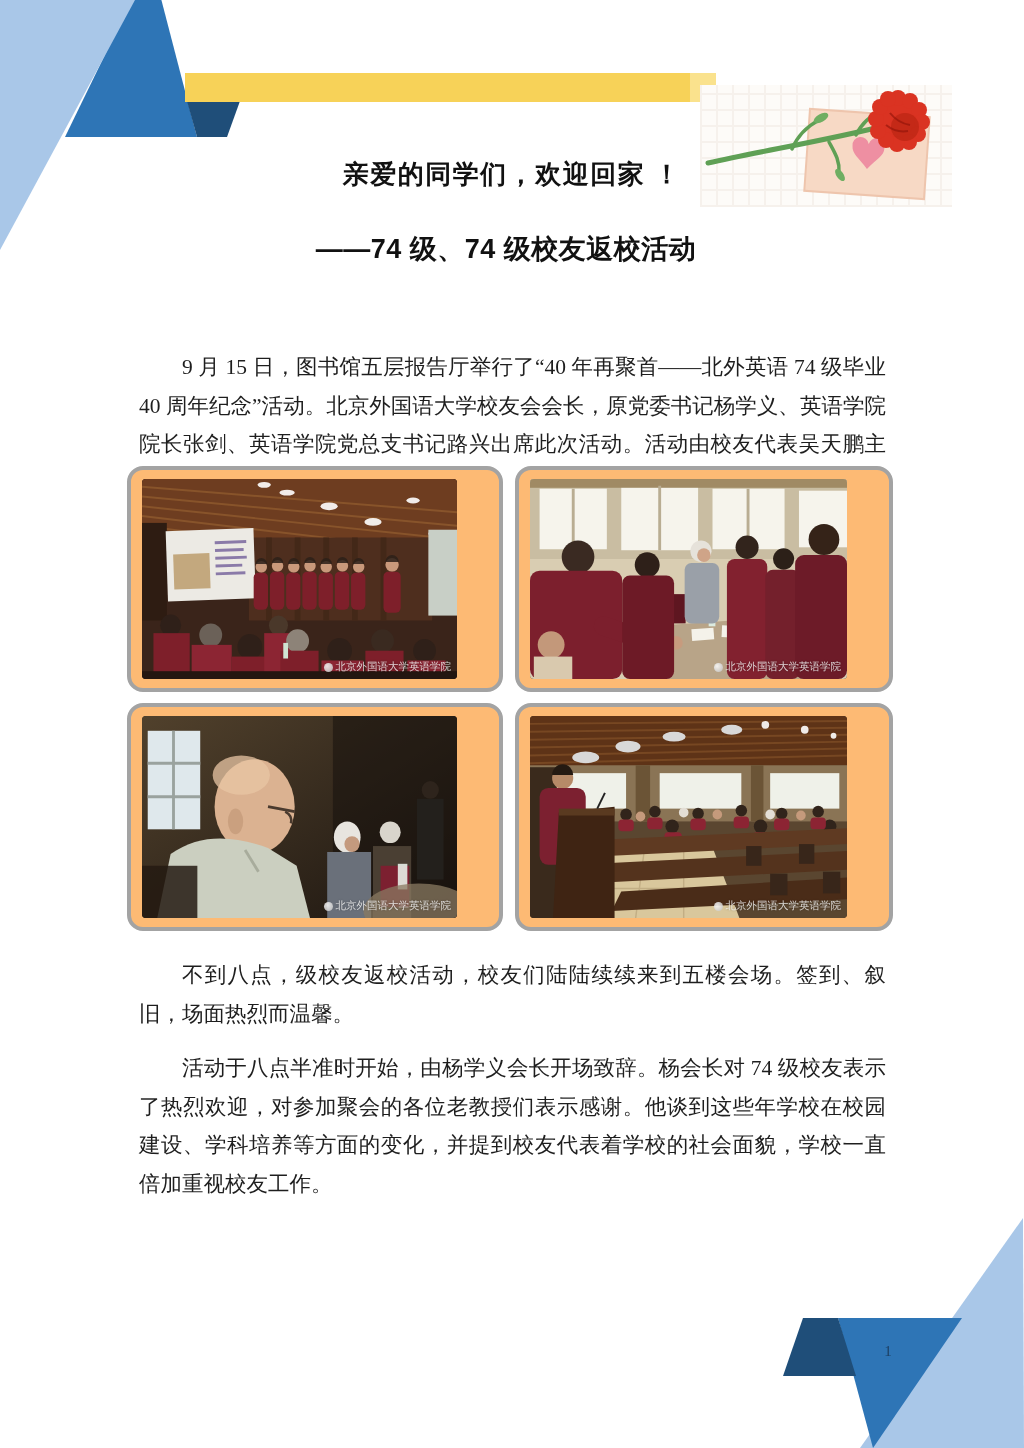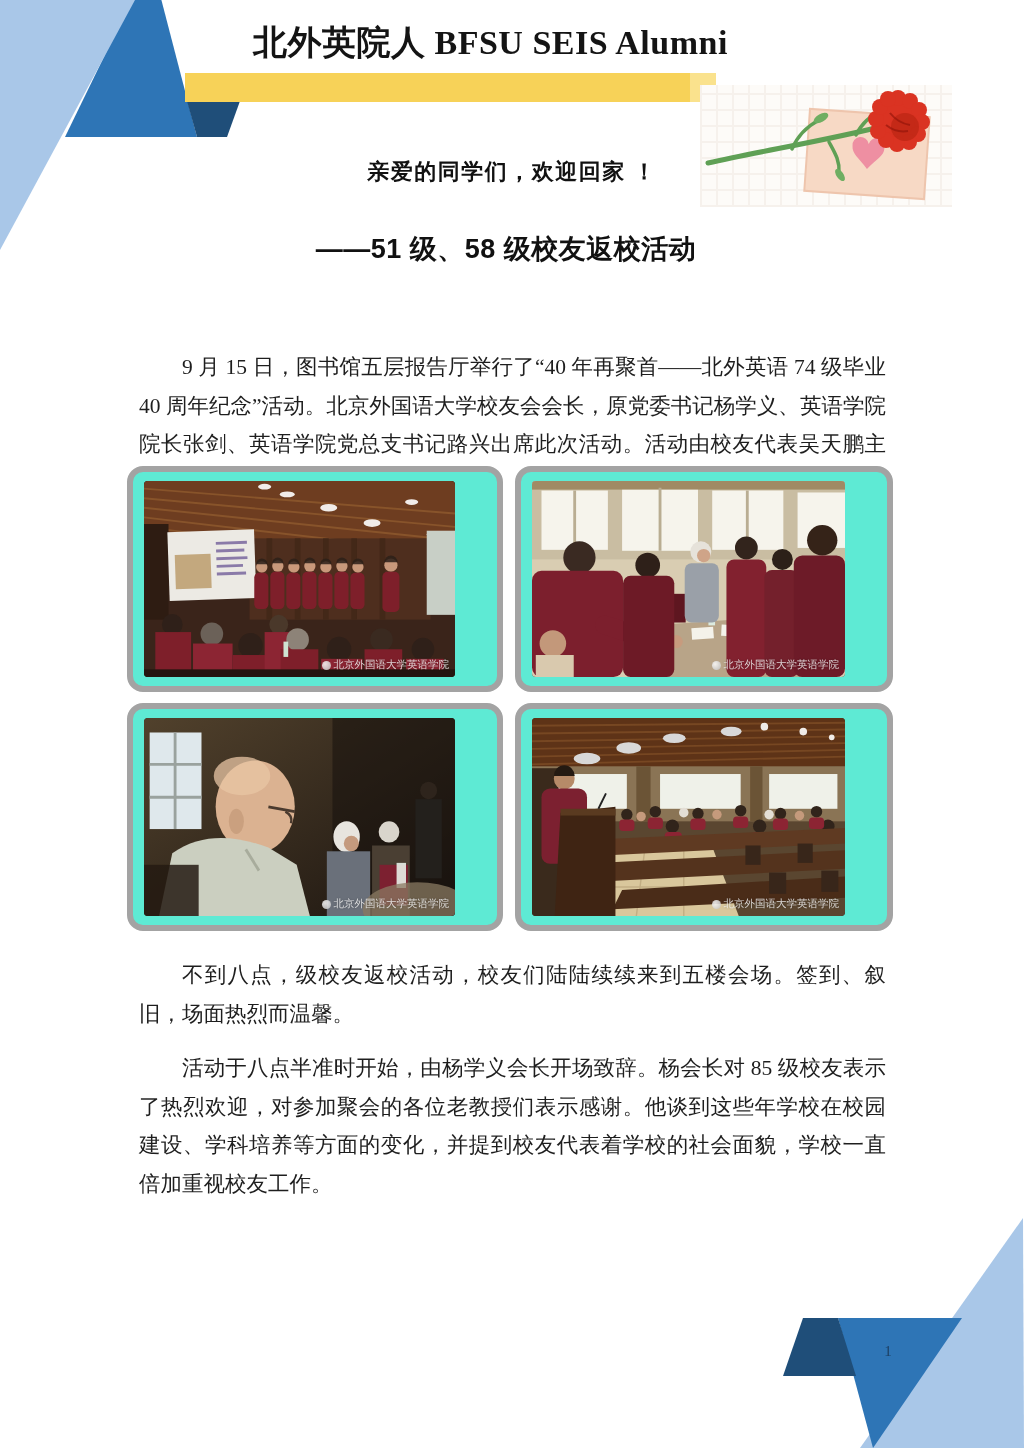--- a/index.html
+++ b/index.html
@@ -19,42 +19,42 @@
   }
   .flower-box{
     position:absolute;left:700px;top:85px;width:252px;height:122px;
     background-color:#fdfbf8;
     background-image:repeating-linear-gradient(0deg,#f6f1ec 0 2px,transparent 2px 16px),
                      repeating-linear-gradient(90deg,#f6f1ec 0 2px,transparent 2px 16px);
   }
   .h-welcome{
     position:absolute;left:0;top:157px;width:1024px;text-align:center;
     font-family:"Liberation Sans","DejaVu Sans",sans-serif;
-    font-size:22px;font-weight:bold;letter-spacing:1.5px;color:#111;
+    font-size:26px;font-weight:bold;letter-spacing:1.5px;color:#111;
   }
   .h-subtitle{
     position:absolute;left:0;top:231px;width:1012px;text-align:center;
     font-family:"Liberation Sans","DejaVu Sans",sans-serif;
     font-size:27px;font-weight:bold;letter-spacing:.5px;color:#111;
   }
   .body-block{position:absolute;left:123px;width:779px;}
   #para-block-1{top:332px;}
   #para-block-2{top:940px;}
   .body-block p{
     margin:16px;font-size:21.5px;line-height:38.5px;
     text-align:justify;text-indent:2em;color:#1e1e1e;
   }
   .body-block p + p{margin-top:5px;}
   .photo-grid{
     position:absolute;left:127px;top:466px;
     display:grid;grid-template-columns:376px 378px;grid-template-rows:226px 228px;
     column-gap:12px;row-gap:11px;
   }
   .photo-card{
-    background:#5eead4;border:6px solid #a3a3a3;border-radius:16px;
+    background:#fdba74;border:4px solid #a3a3a3;border-radius:16px;
     padding:9px 42px 9px 11px;box-sizing:border-box;
   }
   .photo-frame{
     position:relative;width:100%;height:100%;border-radius:4px;overflow:hidden;background:#3a2a1e;
   }
   .photo-frame svg{width:100%;height:100%;display:block;}
   .watermark{
     position:absolute;right:6px;bottom:5px;display:flex;align-items:center;gap:3px;
     color:rgba(255,255,255,.8);font-size:10.5px;font-family:"Liberation Sans",sans-serif;
     text-shadow:0 0 2px rgba(0,0,0,.35);white-space:nowrap;
@@ -75,21 +75,20 @@
 
   <svg id="deco-top-left" class="deco" width="250" height="260" viewBox="0 0 250 260">
     <polygon points="151,-40 65,137 197,137" fill="#2e75b6"></polygon>
     <polygon points="187,101 240,101 227,137 197,137" fill="#1f4e79"></polygon>
     <polygon points="0,0 135,0 0,250" fill="#a9c7e8"></polygon>
   </svg>
 
   <div class="yellow-bar"></div>
   <div class="yellow-bar-tip"></div>
 
-  <div class="masthead">北外英院人 BFSU SEIS Alumni</div>
 
   <div class="flower-box">
     <svg width="252" height="122" viewBox="0 0 252 122">
       <g transform="rotate(4 167 69)">
         <rect x="107" y="28" width="120" height="82" fill="#f7d9c5" stroke="#eec5ad" stroke-width="2"></rect>
         <path d="M168,84 C159,73 152,70 152,62 a8,8 0 0 1 16,-3 a8,8 0 0 1 16,3 c0,8 -7,11 -16,22 z" fill="#ee8fa2"></path>
       </g>
       <g fill="none" stroke="#5fa055" stroke-linecap="round">
         <path d="M8,78 C60,66 125,56 188,40" stroke-width="5"></path>
         <path d="M92,64 C97,52 106,42 119,35" stroke-width="3.5"></path>
@@ -117,21 +116,21 @@
             <circle cx="180" cy="22" r="8"></circle>
             <circle cx="188" cy="14" r="8"></circle>
         </g>
         <circle cx="205" cy="42" r="14" fill="#b3200f" opacity=".55"></circle>
         <path d="M190,28 q8,10 20,12 M186,40 q10,8 22,6" stroke="#8e1208" stroke-width="2" fill="none" opacity=".6"></path>
       </g>
     </svg>
   </div>
 
   <div class="h-welcome">亲爱的同学们，欢迎回家 ！</div>
-  <div class="h-subtitle">——51 级、58 级校友返校活动</div>
+  <div class="h-subtitle">——74 级、74 级校友返校活动</div>
 
   <div class="body-block" id="para-block-1">
     <p>9 月 15 日，图书馆五层报告厅举行了“40 年再聚首——北外英语 74 级毕业 40 周年纪念”活动。北京外国语大学校友会会长，原党委书记杨学义、英语学院院长张剑、英语学院党总支书记路兴出席此次活动。活动由校友代表吴天鹏主持。</p>
   </div>
 
   <div class="photo-grid">
 
     <div class="photo-card">
       <div class="photo-frame">
         <svg viewBox="0 0 330 205" preserveAspectRatio="none">
@@ -433,21 +432,21 @@
             <i class="wm-dot"></i>
             <span>北京外国语大学英语学院</span>
           </span>
       </div>
     </div>
 
   </div>
 
   <div class="body-block" id="para-block-2">
     <p>不到八点，级校友返校活动，校友们陆陆续续来到五楼会场。签到、叙旧，场面热烈而温馨。</p>
-    <p>活动于八点半准时开始，由杨学义会长开场致辞。杨会长对 85 级校友表示了热烈欢迎，对参加聚会的各位老教授们表示感谢。他谈到这些年学校在校园建设、学科培养等方面的变化，并提到校友代表着学校的社会面貌，学校一直倍加重视校友工作。</p>
+    <p>活动于八点半准时开始，由杨学义会长开场致辞。杨会长对 74 级校友表示了热烈欢迎，对参加聚会的各位老教授们表示感谢。他谈到这些年学校在校园建设、学科培养等方面的变化，并提到校友代表着学校的社会面貌，学校一直倍加重视校友工作。</p>
   </div>
 
   <svg id="deco-bottom-right" class="deco" width="264" height="238" viewBox="0 0 264 238">
     <polygon points="263,8 100,238 264,238" fill="#a9c7e8"></polygon>
     <polygon points="78,108 202,108 113,238" fill="#2e75b6"></polygon>
     <polygon points="43,108 78,108 96,166 23,166" fill="#1f4e79"></polygon>
   </svg>
 
   <div class="page-number">1</div>
 

